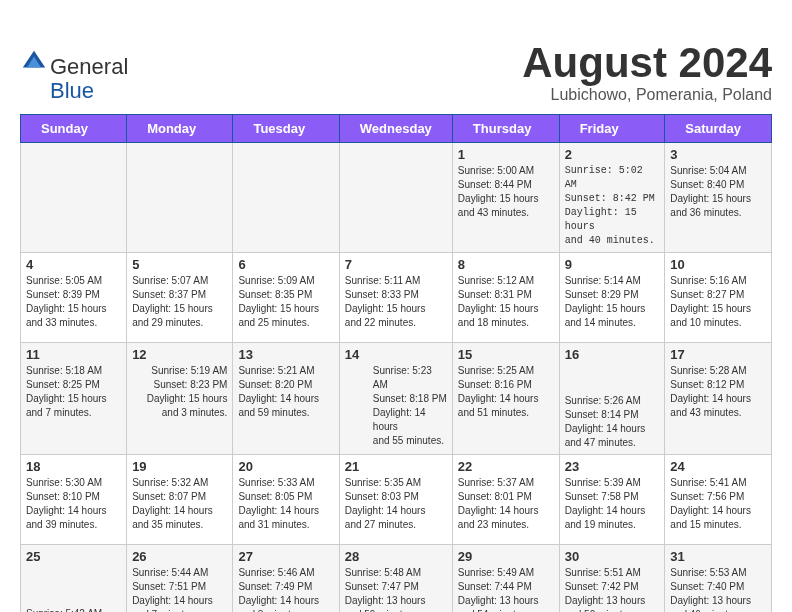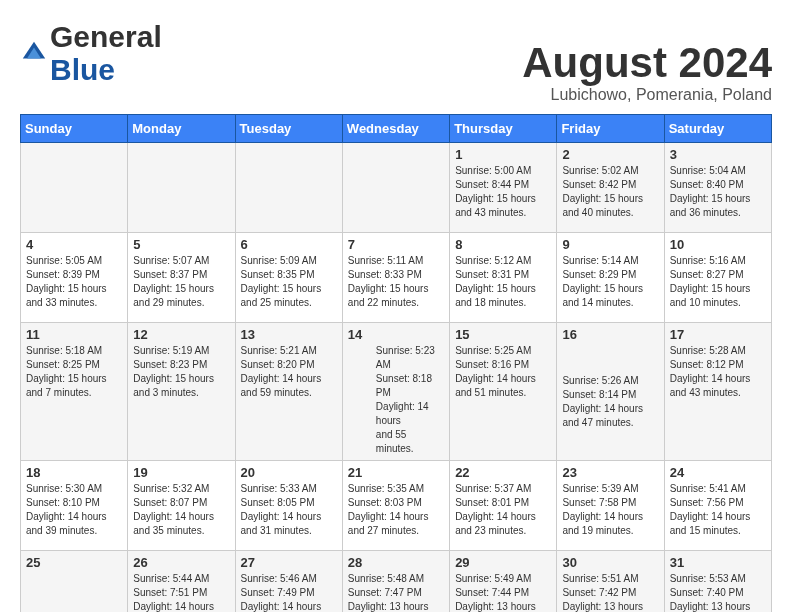--- a/index.html
+++ b/index.html
@@ -14,23 +14,24 @@
       display: flex;
       justify-content: space-between;
       align-items: flex-start;
       margin-bottom: 10px;
     }
     .logo {
       display: flex;
       align-items: center;
     }
     .logo-text {
-      font-size: 30px;
-      font-weight: bold;
+      font-size: 22px;
+      font-weight: normal;
       line-height: 1.1;
+      margin-top: 35px;
     }
     .logo-general { color: #333; }
     .logo-blue { color: #1a56a0; }
     .logo-icon {
       width: 28px;
       height: 28px;
       margin-right: 2px;
     }
     .title-block {
       text-align: right;
@@ -45,23 +46,23 @@
     .subtitle {
       font-size: 16px;
       color: #555;
     }
     table {
       width: 100%;
       border-collapse: collapse;
       font-size: 11px;
     }
     thead th {
-      background-color: #3b82f6;
+      background-color: #8b5cf6;
       color: #fff;
-      padding: 6px 4px;
+      padding: 6px 20px;
       text-align: left;
       font-size: 13px;
       font-weight: bold;
       border: 1px solid #1a56a0;
     }
     tbody td {
       border: 1px solid #ccc;
       vertical-align: top;
       padding: 4px 5px;
       width: calc(100% / 7);
@@ -132,21 +133,21 @@
         <td class="empty-cell"></td>
         <td>
           <span class="day-num">1</span>
           <div class="cell-text" style="white-space: pre-line;">Sunrise: 5:00 AM
 Sunset: 8:44 PM
 Daylight: 15 hours
 and 43 minutes.</div>
         </td>
         <td>
           <span class="day-num">2</span>
-          <div class="cell-text" style="white-space: pre-line;">Sunrise: 5:02 AM
+          <div class="cell-text" style="white-space: pre-line; font-family: Liberation Mono, monospace;">Sunrise: 5:02 AM
 Sunset: 8:42 PM
 Daylight: 15 hours
 and 40 minutes.</div>
         </td>
         <td>
           <span class="day-num">3</span>
           <div class="cell-text" style="white-space: pre-line;">Sunrise: 5:04 AM
 Sunset: 8:40 PM
 Daylight: 15 hours
 and 36 minutes.</div>
@@ -206,21 +207,21 @@
       <tr>
         <td>
           <span class="day-num">11</span>
           <div class="cell-text" style="white-space: pre-line;">Sunrise: 5:18 AM
 Sunset: 8:25 PM
 Daylight: 15 hours
 and 7 minutes.</div>
         </td>
         <td>
           <span class="day-num">12</span>
-          <div class="cell-text" style="white-space: pre-line;">Sunrise: 5:19 AM
+          <div class="cell-text" style="white-space: pre-line; text-align: right;">Sunrise: 5:19 AM
 Sunset: 8:23 PM
 Daylight: 15 hours
 and 3 minutes.</div>
         </td>
         <td>
           <span class="day-num">13</span>
           <div class="cell-text" style="white-space: pre-line;">Sunrise: 5:21 AM
 Sunset: 8:20 PM
 Daylight: 14 hours
 and 59 minutes.</div>

